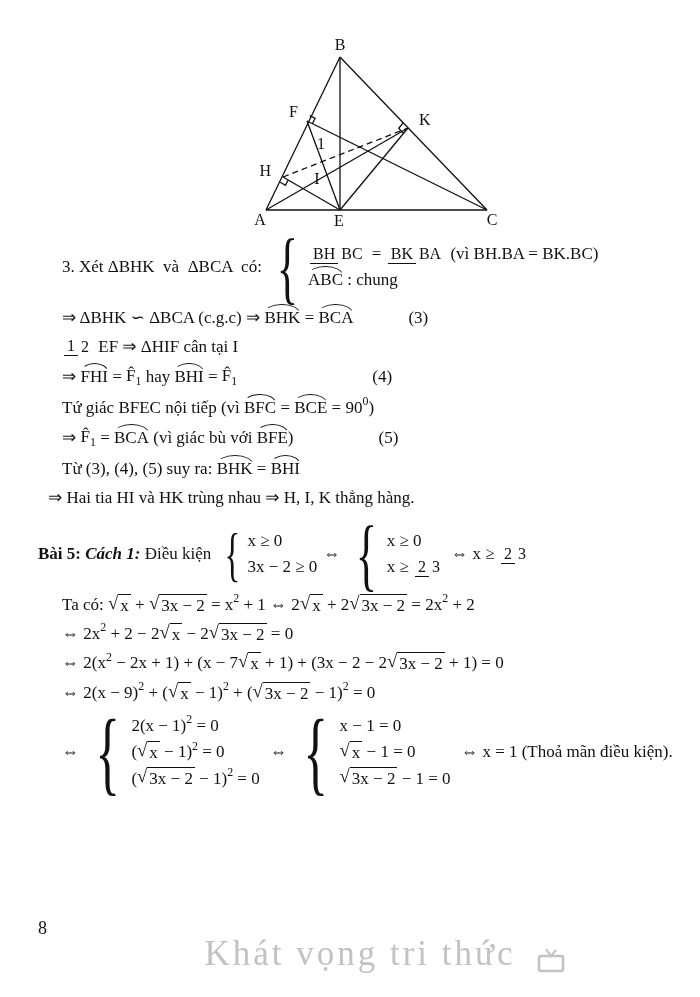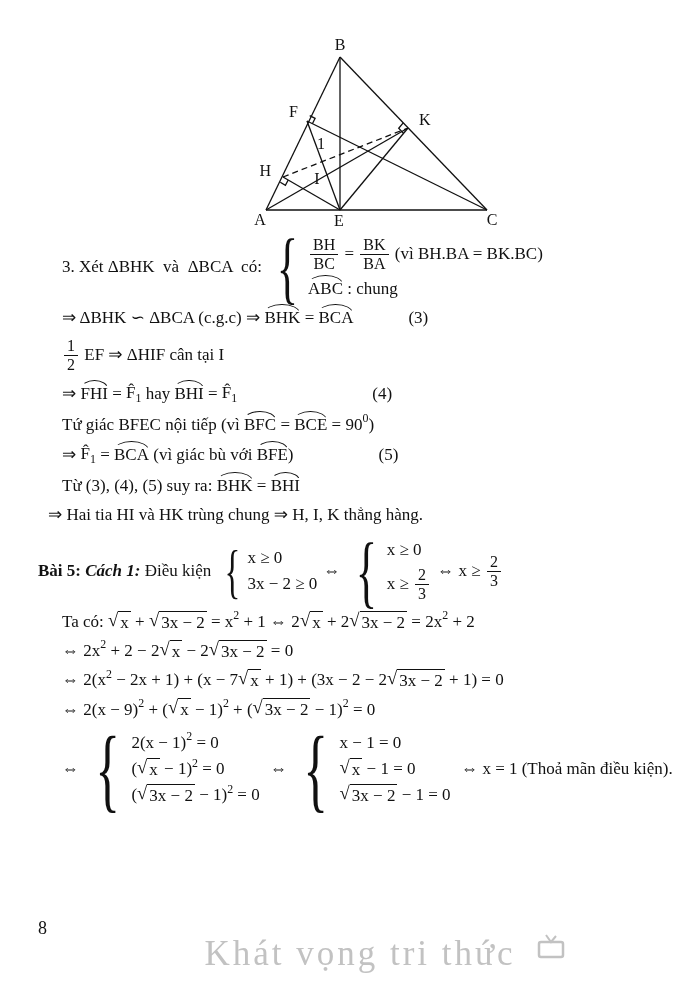--- a/index.html
+++ b/index.html
@@ -7,21 +7,21 @@
         font-family:"Liberation Serif",serif;color:#111;overflow:hidden;}
   
   #figure{position:absolute;top:0;left:0;}
   #figure line, #figure path{stroke:#111;stroke-width:1.3;fill:none;}
   #figure .dashed{stroke-dasharray:6 4;}
   #figure text{font-family:"Liberation Serif",serif;font-size:16px;fill:#111;}
   
   #text-block{position:absolute;top:228px;left:62px;right:12px;font-size:17px;z-index:2;}
   .mline{display:flex;align-items:center;margin:7px 0;white-space:pre;line-height:1.3;}
   .mline > span, .mline > sup{flex:0 0 auto;}
-  .frac{display:inline-flex;flex-direction:column;align-items:center;
+  .frac{display:inline-flex;flex-direction:row;align-items:center;
         font-size:16px;line-height:1.12;margin:1px 2px;}
   .frac .num{border-bottom:1.2px solid #111;padding:0 3px;}
   .frac .den{padding:0 3px;}
   .sqrt{display:inline-flex;align-items:flex-start;}
   .sqrt .rsign{font-size:1.1em;line-height:1.05;transform:translateY(-1px);}
   .sqrt .rad{border-top:1.2px solid #111;padding:0 2px;line-height:1.25;}
   .arc{position:relative;text-align:center;}
   .arc::before{content:"";position:absolute;left:0;right:0;top:-3px;height:7px;
         border:1.2px solid transparent;border-top-color:#111;
         border-radius:50% 50% 0 0 / 100% 100% 0 0;}
@@ -30,21 +30,21 @@
   .cases-col{display:inline-flex;flex-direction:column;align-items:flex-start;row-gap:4px;}
   .cases-row{display:flex;align-items:center;white-space:pre;}
   sup{font-size:0.7em;align-self:center;transform:translateY(-0.5em);}
   sub{font-size:0.7em;}
   .spacer{display:inline-block;}
   
   #page-number{position:absolute;left:38px;top:918px;font-size:18px;z-index:3;}
   .wm-brand{position:absolute;left:0;width:700px;top:858px;text-align:center;
         font-size:80px;color:#c7c7c7;letter-spacing:1px;z-index:1;}
   .wm-row{position:absolute;top:934px;left:0;width:700px;display:flex;justify-content:center;
-        align-items:flex-start;gap:20px;padding-left:70px;box-sizing:border-box;z-index:1;}
+        align-items:flex-end;gap:20px;padding-left:70px;box-sizing:border-box;z-index:1;}
   .wm-slogan{font-size:35px;color:#c2c2c2;letter-spacing:3px;}
 </style>
 </head>
 <body>
 
 <div class="page">
 
   <svg id="figure" width="700" height="232" viewBox="0 0 700 232">
     <line x1="266" y1="210" x2="340" y2="57"></line>
     <line x1="340" y1="57" x2="487" y2="210"></line>
@@ -71,21 +71,21 @@
   </svg>
 
   <div id="text-block">
       <div class="mline"><span>3. Xét ΔBHK  và  ΔBCA  có: </span><span class="cases"><span class="brace" style="font-size: 81px;">{</span><span class="cases-col"><span class="cases-row"><span class="frac"><span class="num">BH</span><span class="den">BC</span></span><span> = </span><span class="frac"><span class="num">BK</span><span class="den">BA</span></span><span> (vì BH.BA = BK.BC)</span></span><span class="cases-row"><span class="arc">ABC</span><span> : chung</span></span></span></span></div>
       <div class="mline"><span>⇒ ΔBHK ∽ ΔBCA (c.g.c) ⇒ </span><span class="arc">BHK</span><span> = </span><span class="arc">BCA</span><span class="spacer" style="width: 55px;"></span><span>(3)</span></div>
       <div class="mline"><span class="frac"><span class="num">1</span><span class="den">2</span></span><span> EF ⇒ ΔHIF cân tại I</span></div>
       <div class="mline"><span>⇒ </span><span class="arc">FHI</span><span> = </span><span>F̂<sub>1</sub></span><span> hay </span><span class="arc">BHI</span><span> = </span><span>F̂<sub>1</sub></span><span class="spacer" style="width: 135px;"></span><span>(4)</span></div>
       <div class="mline"><span>Tứ giác BFEC nội tiếp (vì </span><span class="arc">BFC</span><span> = </span><span class="arc">BCE</span><span> = 90</span><sup>0</sup><span>)</span></div>
       <div class="mline"><span>⇒ </span><span>F̂<sub>1</sub></span><span> = </span><span class="arc">BCA</span><span> (vì giác bù với </span><span class="arc">BFE</span><span>)</span><span class="spacer" style="width: 85px;"></span><span>(5)</span></div>
       <div class="mline"><span>Từ (3), (4), (5) suy ra: </span><span class="arc">BHK</span><span> = </span><span class="arc">BHI</span></div>
-      <div class="mline" style="margin-left: -14px;"><span>⇒ Hai tia HI và HK trùng chung ⇒ H, I, K thẳng hàng.</span></div>
+      <div class="mline" style="margin-left: -14px;"><span>⇒ Hai tia HI và HK trùng nhau ⇒ H, I, K thẳng hàng.</span></div>
       <div class="mline" style="margin-left: -24px; margin-top: 13px;"><span style="font-weight: bold;">Bài 5: </span><span style="font-weight: bold; font-style: italic;">Cách 1: </span><span>Điều kiện </span><span class="cases"><span class="brace" style="font-size: 60px;">{</span><span class="cases-col"><span class="cases-row"><span>x ≥ 0</span></span><span class="cases-row"><span>3x − 2 ≥ 0</span></span></span></span><span> ⇔ </span><span class="cases"><span class="brace" style="font-size: 81px;">{</span><span class="cases-col"><span class="cases-row"><span>x ≥ 0</span></span><span class="cases-row"><span>x ≥ </span><span class="frac"><span class="num">2</span><span class="den">3</span></span></span></span></span><span> ⇔ x ≥ </span><span class="frac"><span class="num">2</span><span class="den">3</span></span></div>
       <div class="mline"><span>Ta có: </span><span class="sqrt"><span class="rsign">√</span><span class="rad">x</span></span><span> + </span><span class="sqrt"><span class="rsign">√</span><span class="rad">3x − 2</span></span><span> = x</span><sup>2</sup><span> + 1 ⇔ 2</span><span class="sqrt"><span class="rsign">√</span><span class="rad">x</span></span><span> + 2</span><span class="sqrt"><span class="rsign">√</span><span class="rad">3x − 2</span></span><span> = 2x</span><sup>2</sup><span> + 2</span></div>
       <div class="mline"><span>⇔ 2x</span><sup>2</sup><span> + 2 − 2</span><span class="sqrt"><span class="rsign">√</span><span class="rad">x</span></span><span> − 2</span><span class="sqrt"><span class="rsign">√</span><span class="rad">3x − 2</span></span><span> = 0</span></div>
       <div class="mline"><span>⇔ 2(x</span><sup>2</sup><span> − 2x + 1) + (x − 7</span><span class="sqrt"><span class="rsign">√</span><span class="rad">x</span></span><span> + 1) + (3x − 2 − 2</span><span class="sqrt"><span class="rsign">√</span><span class="rad">3x − 2</span></span><span> + 1) = 0</span></div>
       <div class="mline"><span>⇔ 2(x − 9)</span><sup>2</sup><span> + (</span><span class="sqrt"><span class="rsign">√</span><span class="rad">x</span></span><span> − 1)</span><sup>2</sup><span> + (</span><span class="sqrt"><span class="rsign">√</span><span class="rad">3x − 2</span></span><span> − 1)</span><sup>2</sup><span> = 0</span></div>
       <div class="mline" style="margin-top: 11px;"><span>⇔ </span><span class="cases"><span class="brace" style="font-size: 94px;">{</span><span class="cases-col"><span class="cases-row"><span>2(x − 1)</span><sup>2</sup><span> = 0</span></span><span class="cases-row"><span>(</span><span class="sqrt"><span class="rsign">√</span><span class="rad">x</span></span><span> − 1)</span><sup>2</sup><span> = 0</span></span><span class="cases-row"><span>(</span><span class="sqrt"><span class="rsign">√</span><span class="rad">3x − 2</span></span><span> − 1)</span><sup>2</sup><span> = 0</span></span></span></span><span>  ⇔ </span><span class="cases"><span class="brace" style="font-size: 94px;">{</span><span class="cases-col"><span class="cases-row"><span>x − 1 = 0</span></span><span class="cases-row"><span class="sqrt"><span class="rsign">√</span><span class="rad">x</span></span><span> − 1 = 0</span></span><span class="cases-row"><span class="sqrt"><span class="rsign">√</span><span class="rad">3x − 2</span></span><span> − 1 = 0</span></span></span></span><span>  ⇔ x = 1 (Thoả mãn điều kiện).</span></div>
     </div>
 
   <div class="wm-row">
     <span class="wm-slogan">Khát vọng tri thức</span>

